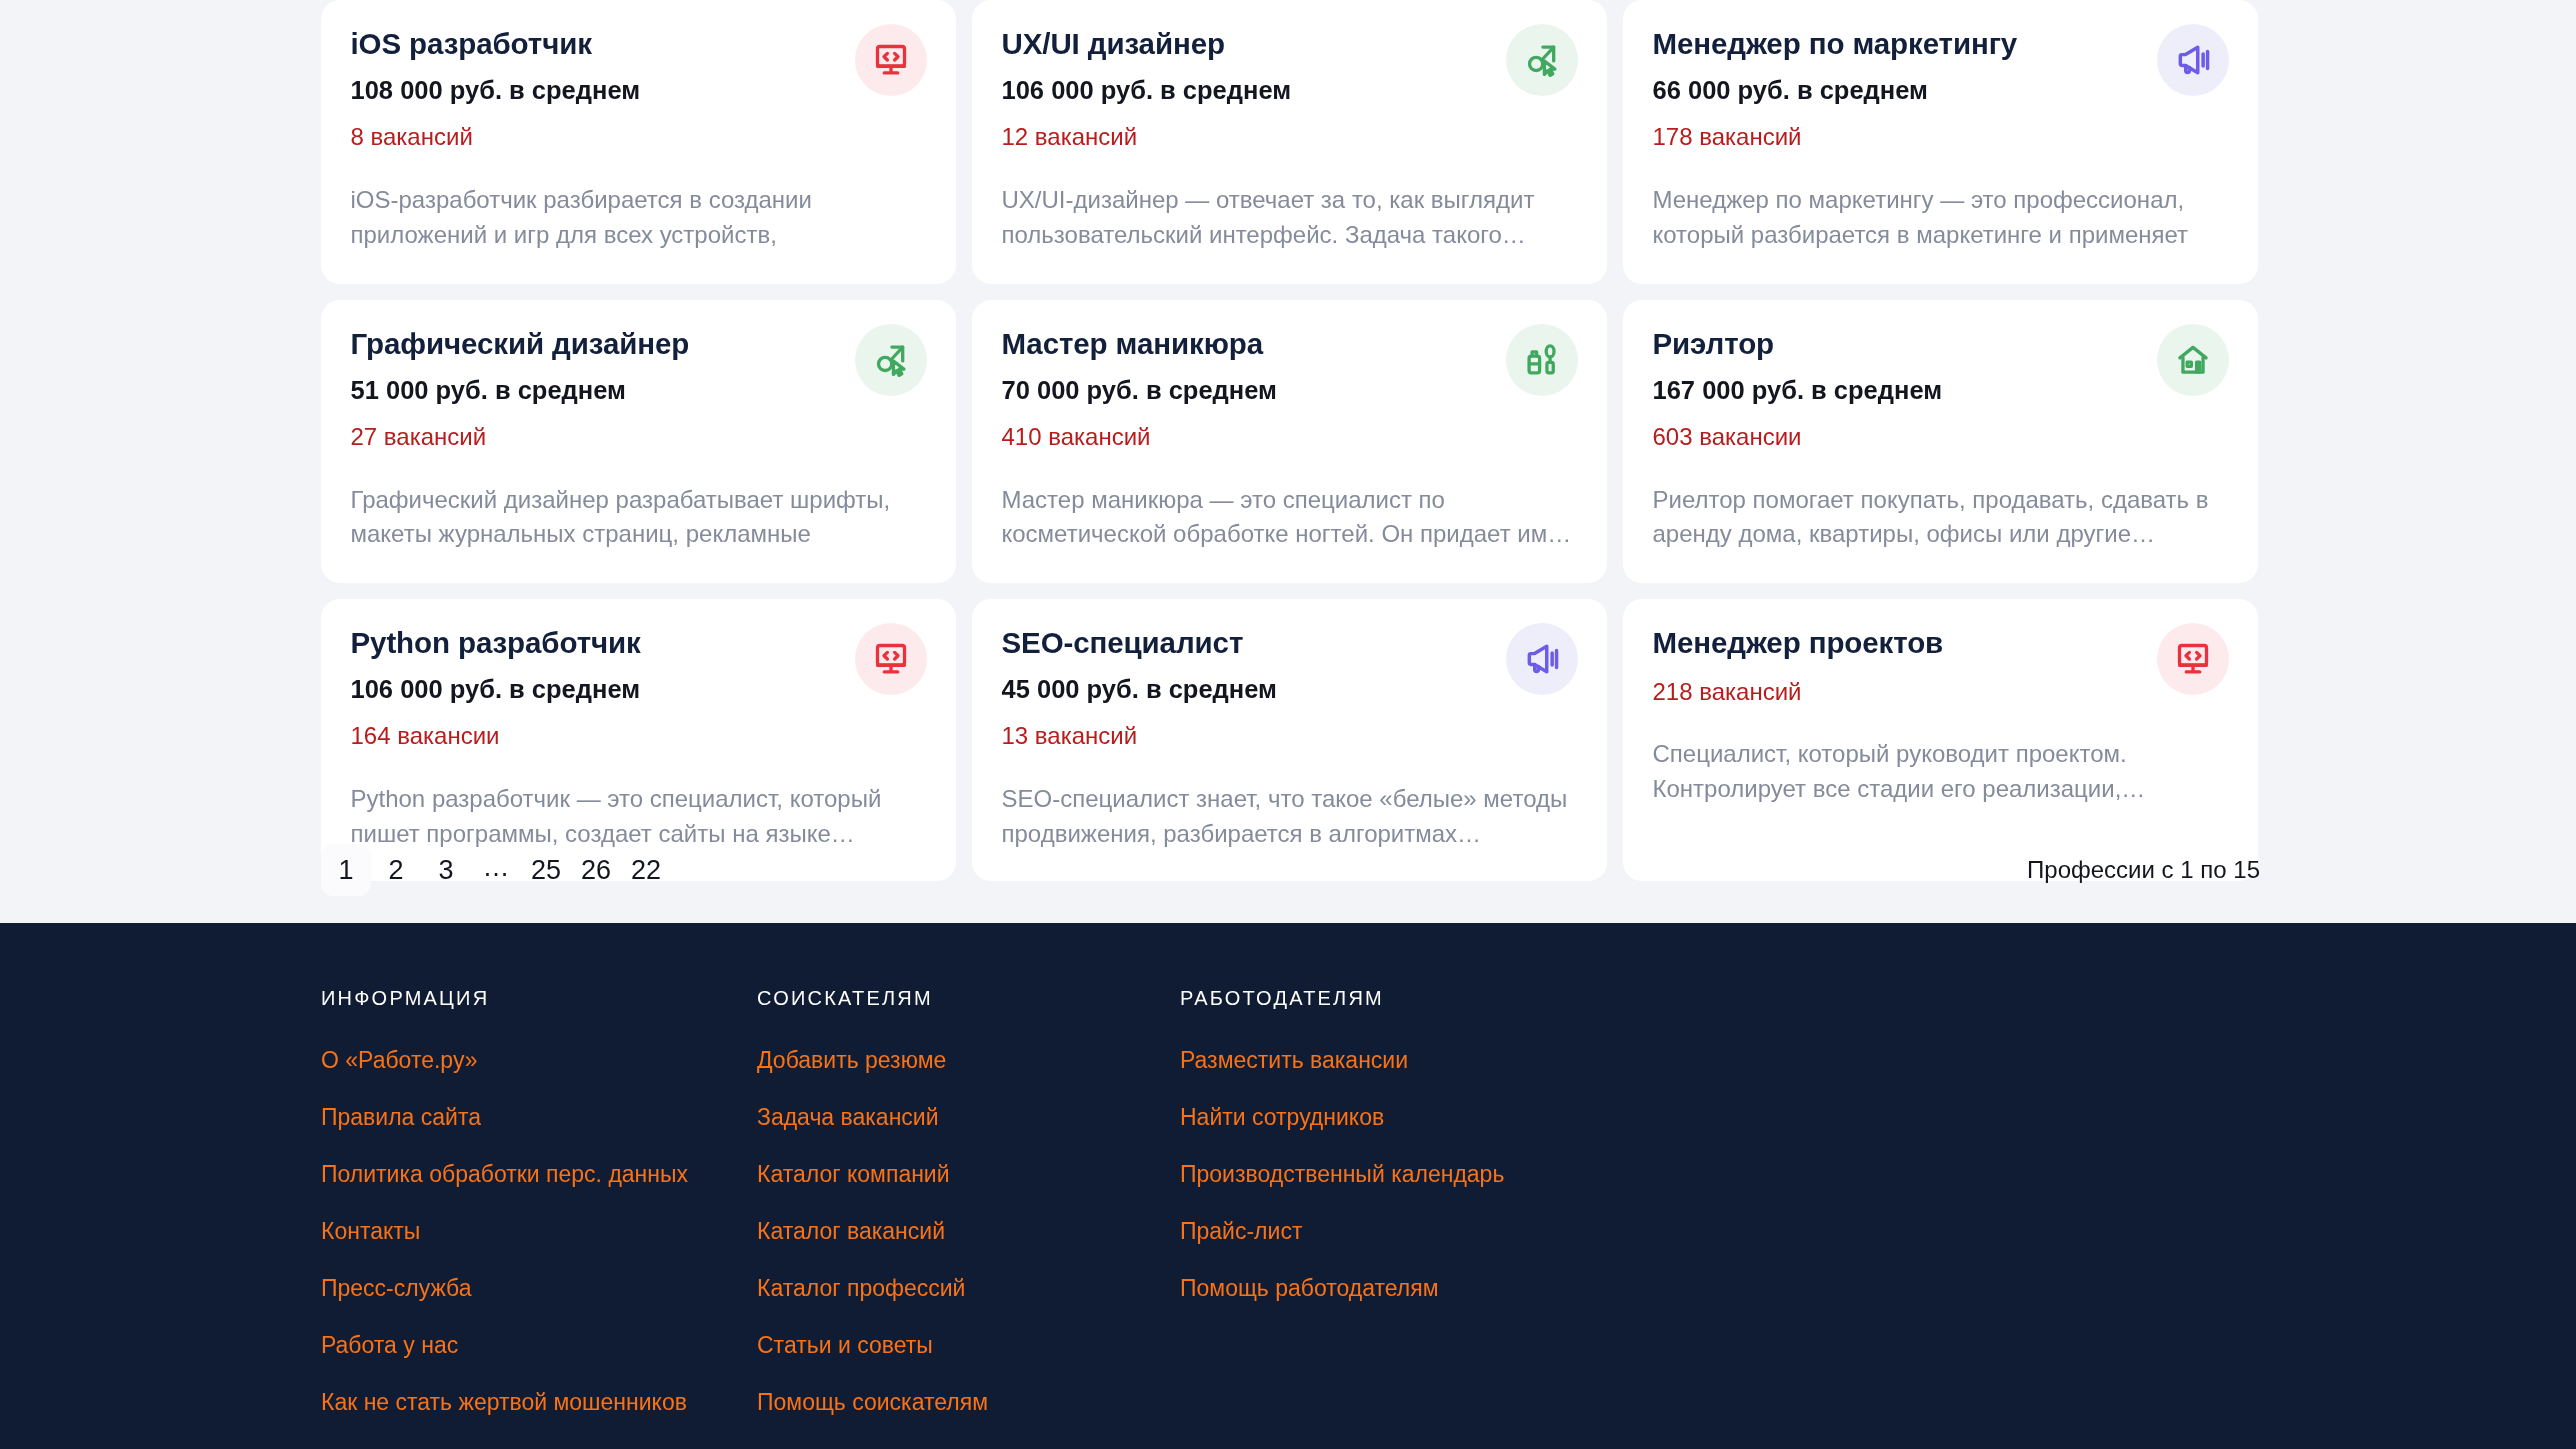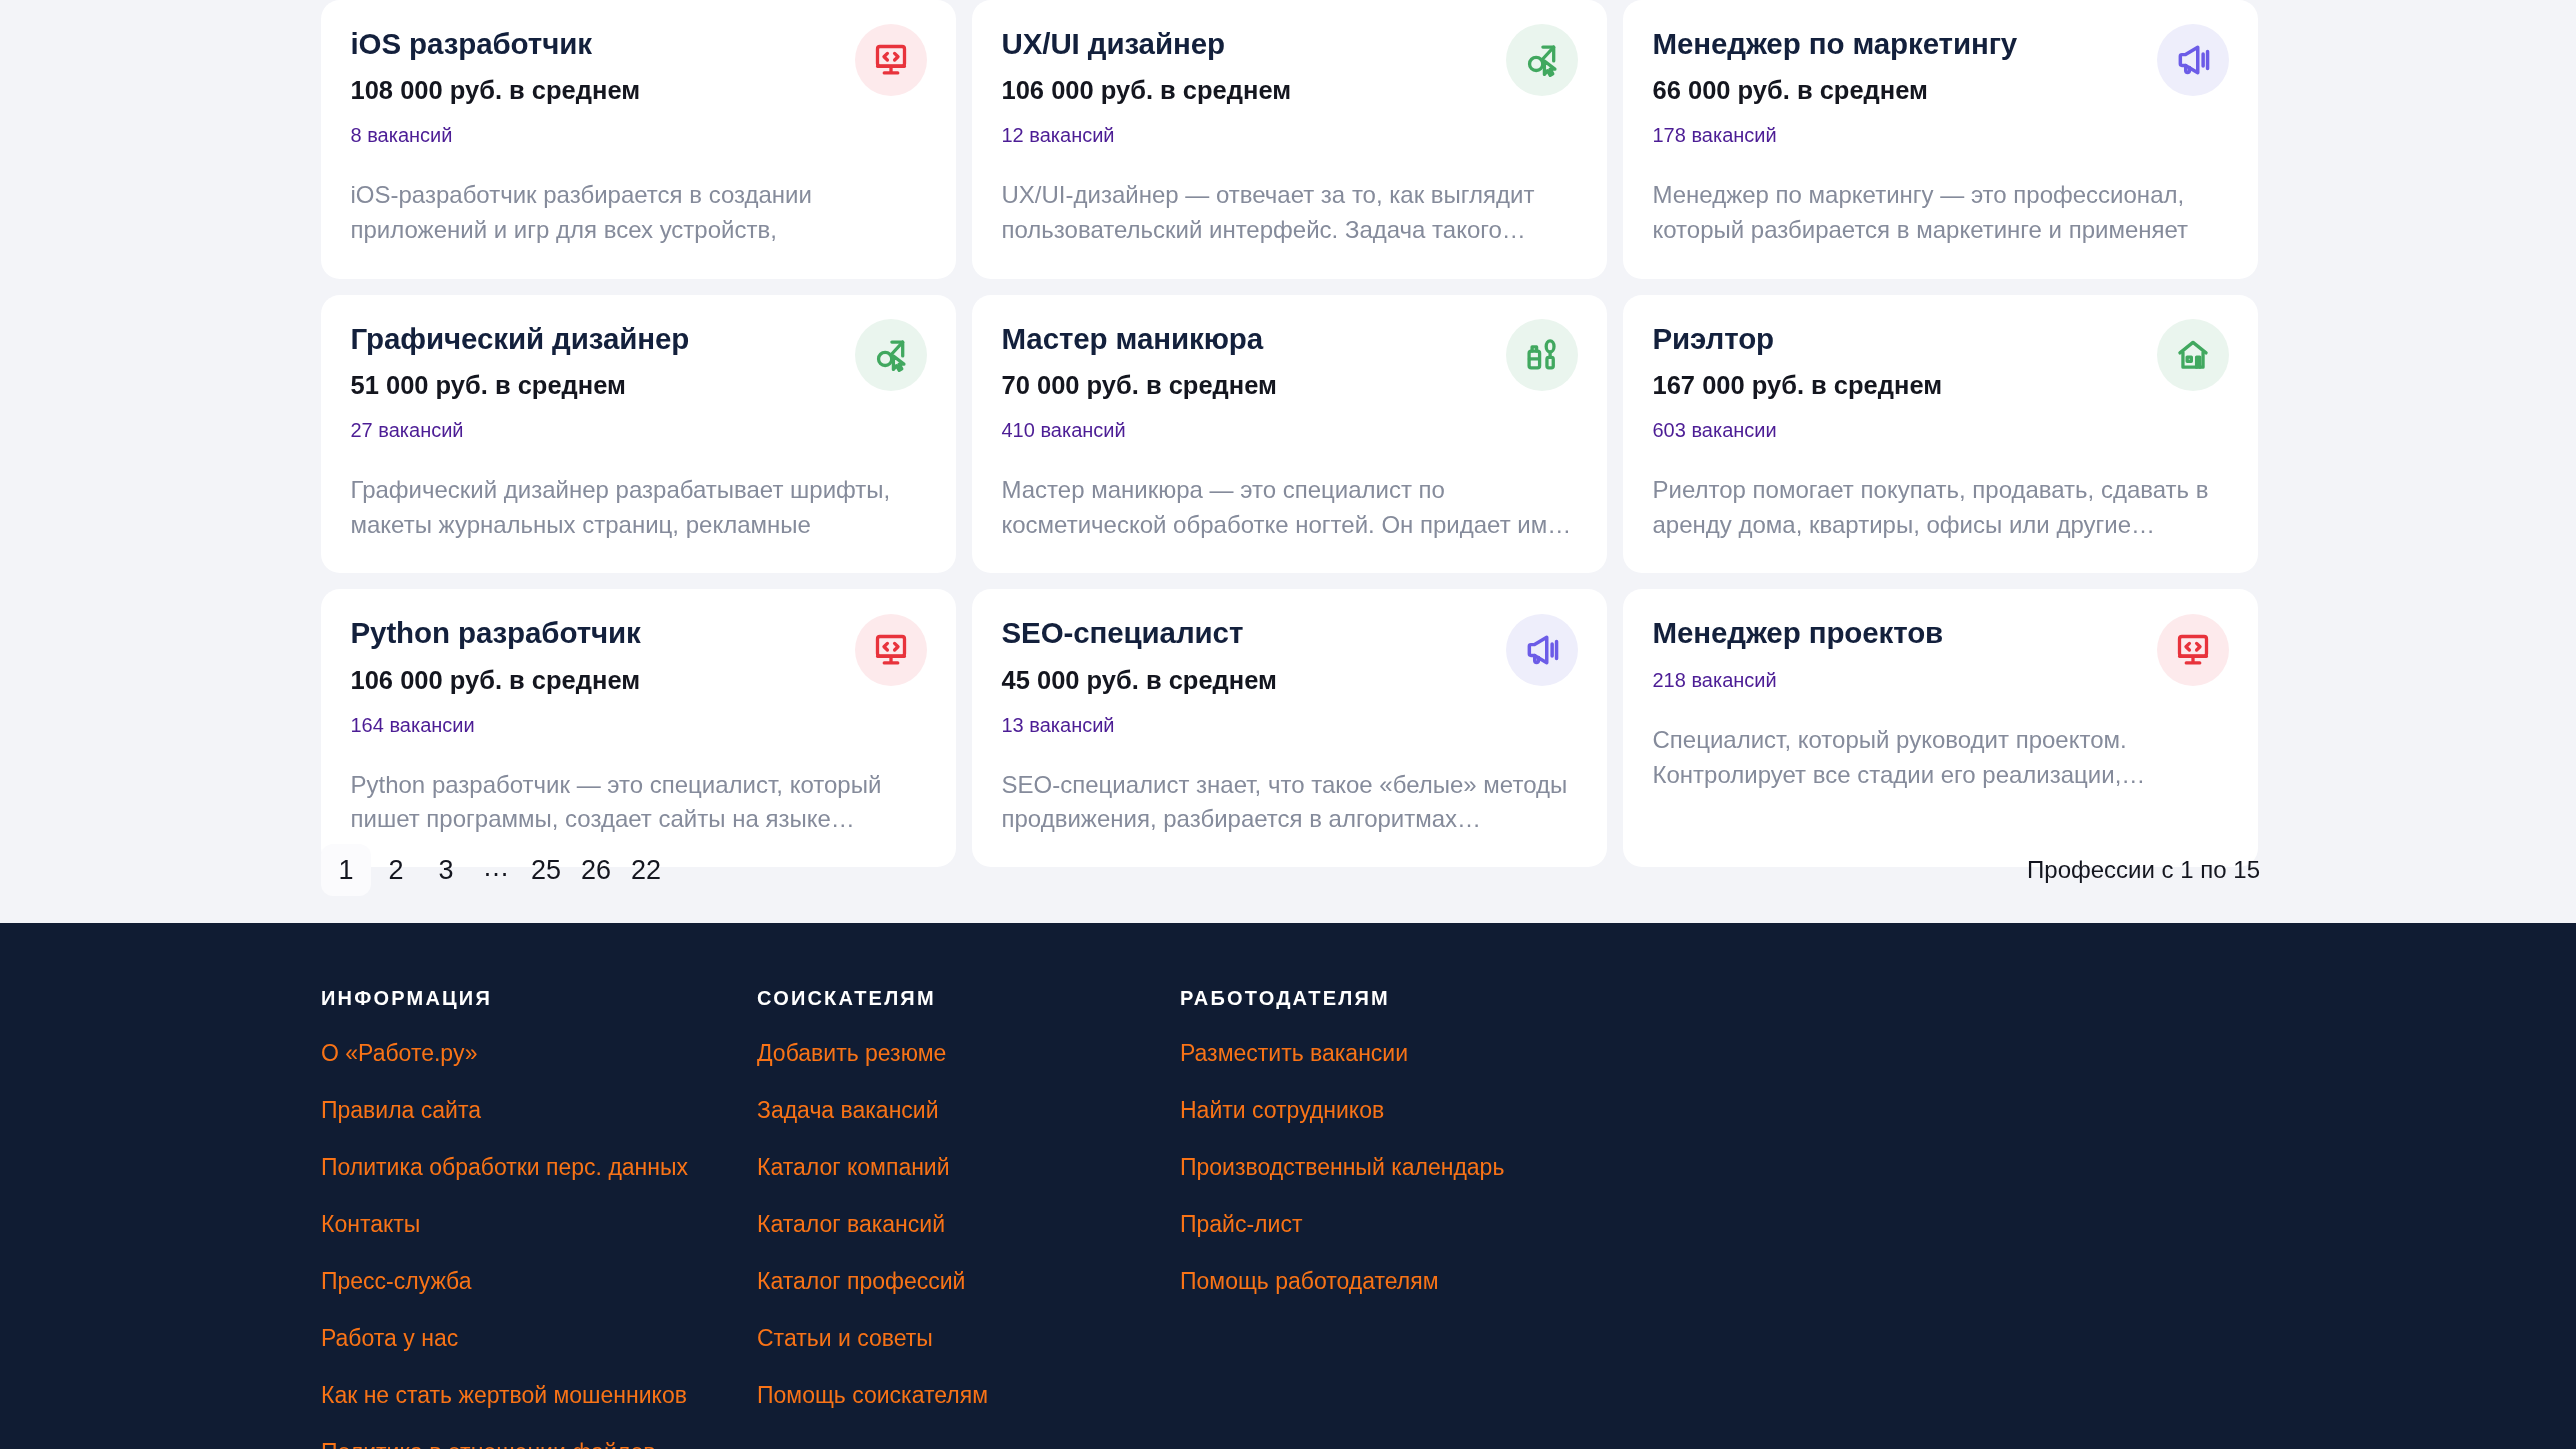--- a/index.html
+++ b/index.html
@@ -43,23 +43,23 @@
     letter-spacing: -0.1px;
   }
   .card-salary {
     font-size: 25.5px;
     font-weight: 700;
     color: #14161f;
     margin-top: 14px;
     line-height: 1.2;
   }
   .card-vacancies {
-    font-size: 20px;
+    font-size: 24px;
     font-weight: 400;
-    color: #4c1d95;
+    color: #b91c1c;
     margin-top: 17.4px;
     line-height: 1.2;
   }
   .card-desc {
     font-size: 24px;
     color: #858b9b;
     line-height: 1.45;
     margin-top: 31px;
     max-height: 71px;
     overflow: hidden;
@@ -128,24 +128,24 @@
     position: relative;
     padding: 64px 0 0 321px;
     display: flex;
   }
   .fcol { }
   .fcol.c1 { width: 436px; }
   .fcol.c2 { width: 423px; }
   .fcol.c3 { width: 624px; }
   .fcol-title {
     font-size: 20px;
-    font-weight: 700;
+    font-weight: 400;
     letter-spacing: 2.2px;
     color: #ffffff;
-    margin-bottom: 28px;
+    margin-bottom: 35px;
     white-space: nowrap;
   }
   .flink {
     font-size: 23px;
     color: #f97316;
     line-height: 1.35;
     margin-bottom: 26px;
     max-width: 376px;
   }
 </style>

